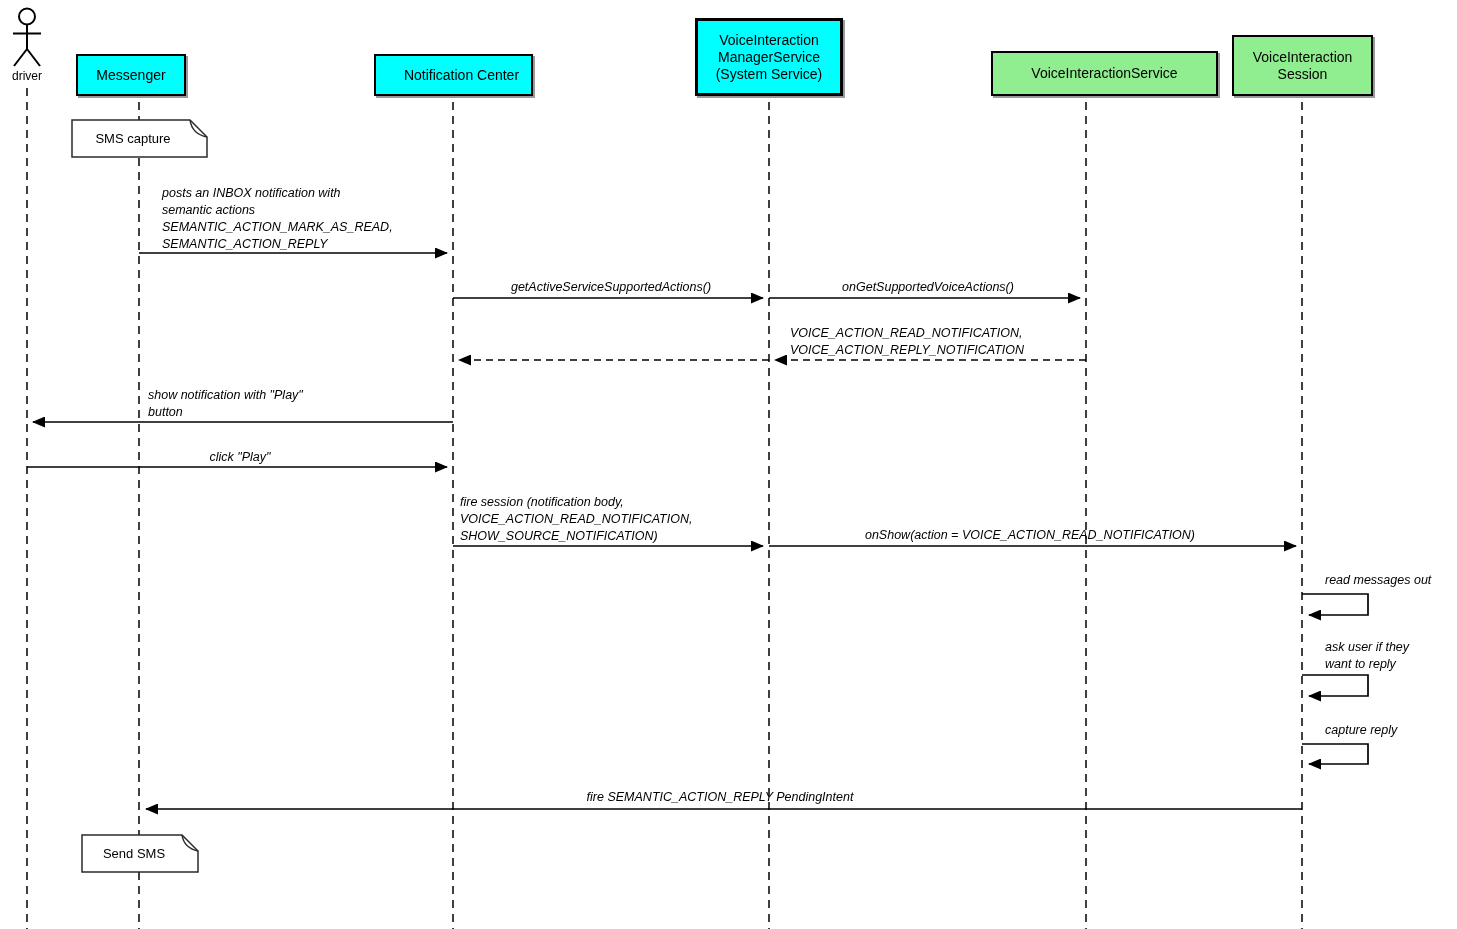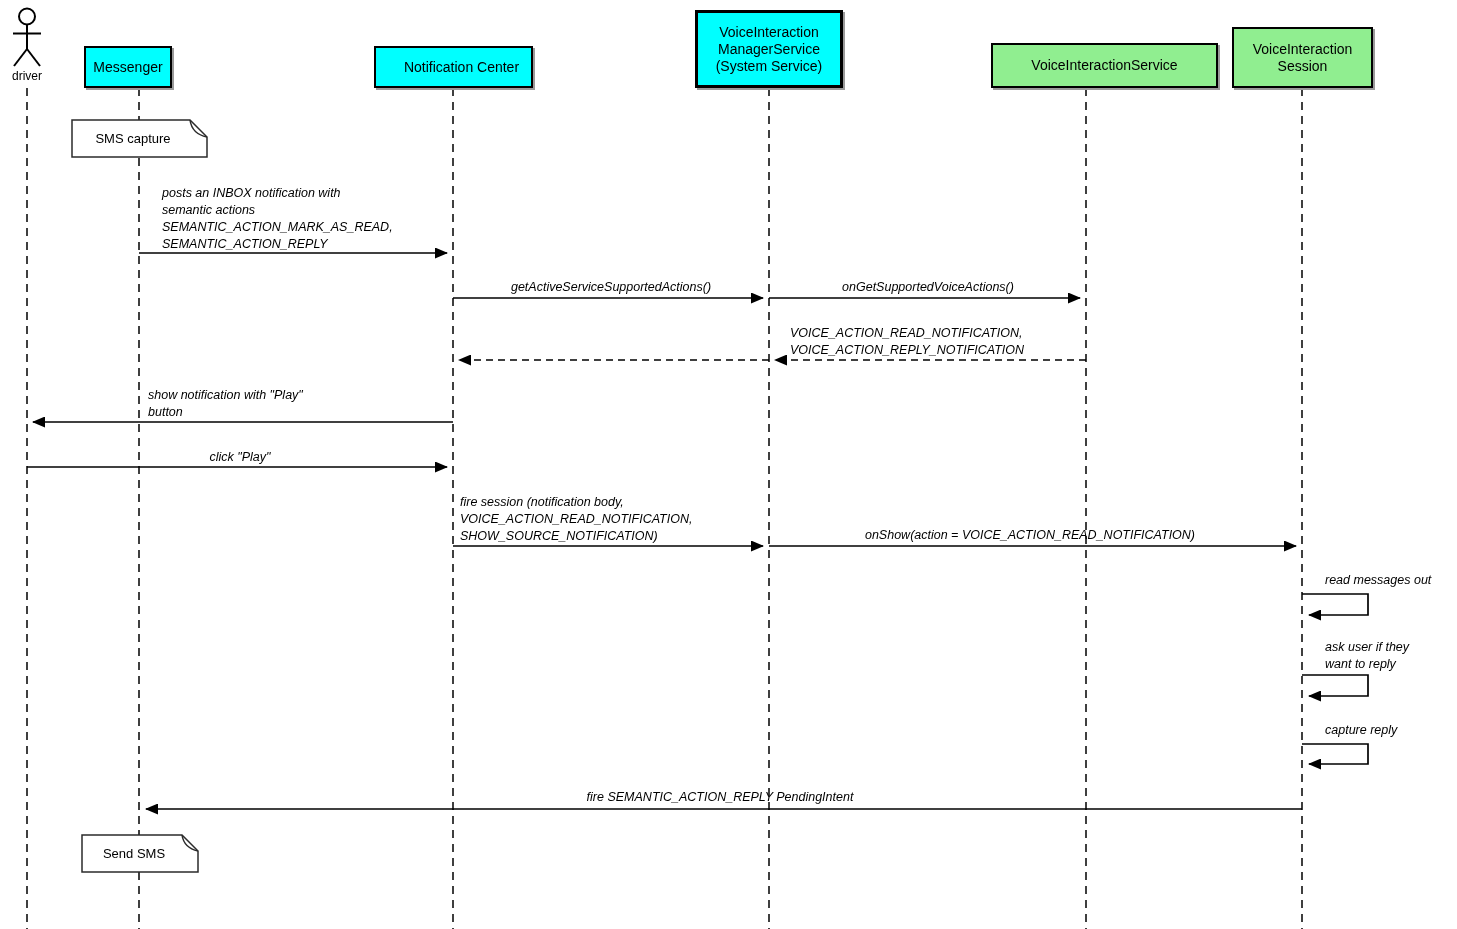--- a/index.html
+++ b/index.html
@@ -8,20 +8,21 @@
     position:relative;width:1457px;height:929px;background:#ffffff;
     font-family:"Liberation Sans","DejaVu Sans",sans-serif;color:#000;
     overflow:hidden;
   }
   #wires{position:absolute;left:0;top:0;width:1457px;height:929px;}
   .participant{
     position:absolute;box-sizing:border-box;border:2px solid #000;
     display:flex;align-items:center;justify-content:center;text-align:center;
     font-size:14px;line-height:17px;white-space:pre-line;
     box-shadow:2px 2px 0 #9a9a9a;
+    margin-top:8px;
   }
   .participant.thick{border-width:3px;}
   .msg{
     position:absolute;font-size:12.5px;line-height:17px;white-space:pre-line;font-style:italic;
   }
   .msg.center{transform:translateX(-50%);text-align:center;white-space:nowrap;}
   .note-text{
     position:absolute;display:flex;align-items:center;justify-content:center;
     font-size:13px;text-align:center;
   }
@@ -77,21 +78,21 @@
     <g stroke="#2b2b2b" stroke-width="1.5" fill="#ffffff">
       <path d="M72,120 L190,120 L207,137 L207,157 L72,157 Z"></path>
       <path fill="none" d="M190,120 Q192,134 207,137"></path>
       <path d="M82,835 L182,835 L198,851 L198,872 L82,872 Z"></path>
       <path fill="none" d="M182,835 Q184,848 198,851"></path>
     </g>
   </svg>
 
   <div class="actor-label" style="left:27px;top:69px;">driver</div>
 
-  <div class="participant" style="left: 84px; top: 46px; width: 88px; height: 42px; background-color: rgb(0, 255, 255);">Messenger</div>
+  <div class="participant" style="left: 76px; top: 46px; width: 110px; height: 42px; background-color: rgb(0, 255, 255);">Messenger</div>
 
   <div class="participant" style="left: 374px; top: 46px; width: 159px; height: 42px; background-color: rgb(0, 255, 255); padding-left: 16px;">Notification Center</div>
 
   <div class="participant thick" style="left: 695px; top: 10px; width: 148px; height: 78px; background-color: rgb(0, 255, 255);">VoiceInteraction
 ManagerService
 (System Service)</div>
 
   <div class="participant" style="left: 991px; top: 43px; width: 227px; height: 45px; background-color: rgb(144, 238, 144);">VoiceInteractionService</div>
 
   <div class="participant" style="left: 1232px; top: 27px; width: 141px; height: 61px; background-color: rgb(144, 238, 144);">VoiceInteraction

